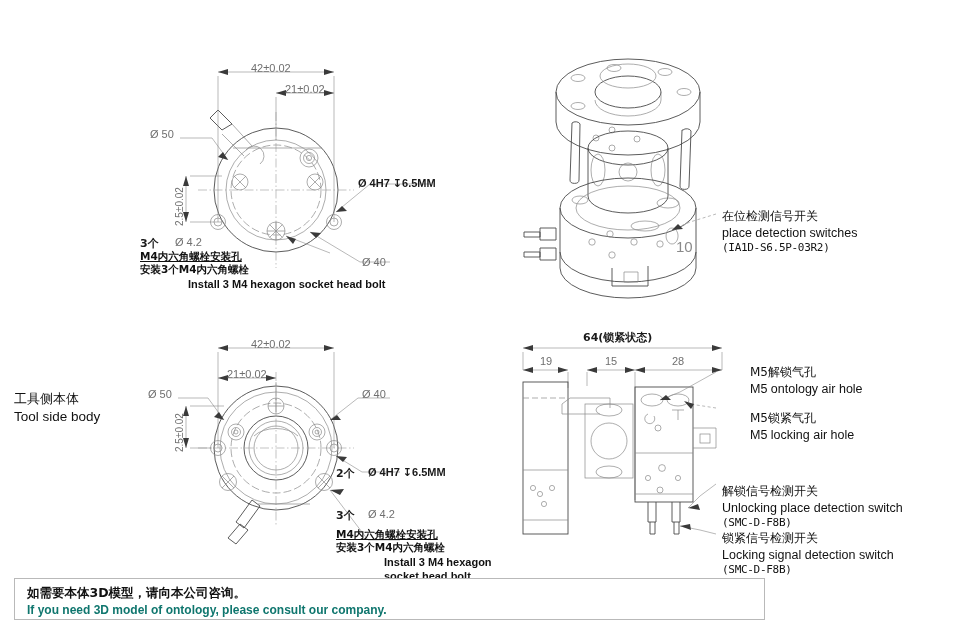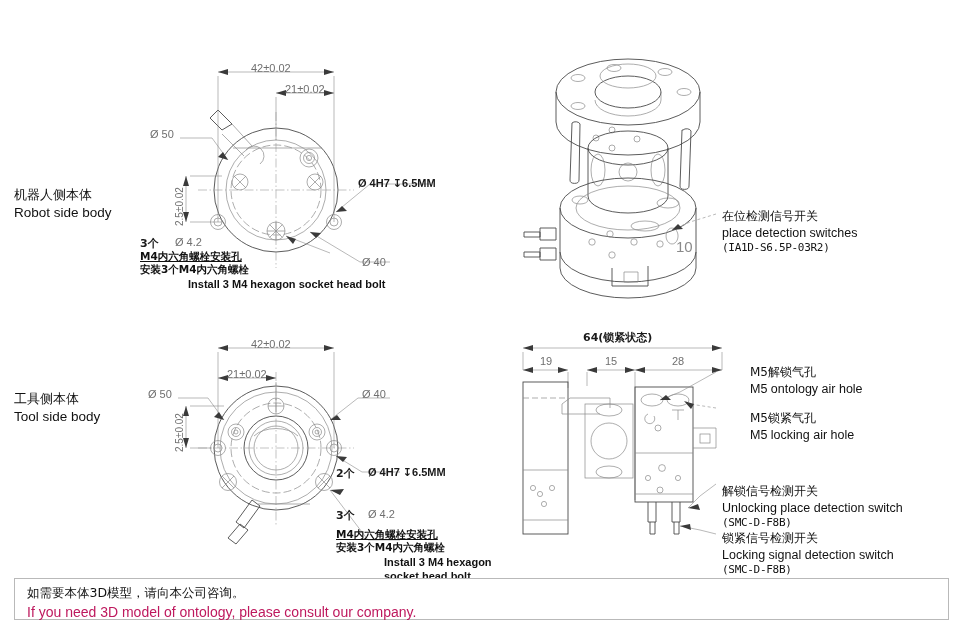--- a/index.html
+++ b/index.html
@@ -63,46 +63,42 @@
   .callout .code{font-family:"DejaVu Sans Mono","Liberation Mono",monospace;font-size:11px;color:#111;display:block;letter-spacing:-.3px;}
 
   
   .note{position:absolute;line-height:1.28;white-space:nowrap;}
   .note .ncn{font-family:"DejaVu Sans","Liberation Sans",sans-serif;font-size:10.5px;color:#111;font-weight:bold;display:block;}
   .note .ncn.u{text-decoration:underline;}
   .note .nen{font-size:11px;color:#111;font-weight:bold;display:block;padding-left:48px;}
 
   
   .footer{
-    position:absolute;left:14px;top:578px;width:935px;height:42px;
+    position:absolute;left:14px;top:578px;width:751px;height:42px;
     border:1px solid #b9b9b9;background:#fff;box-sizing:border-box;
-    padding:5px 12px;line-height:1.45;
+    padding:5px 12px;line-height:1.45;font-weight:bold;
   }
   .footer .cn{font-family:"DejaVu Sans","Liberation Sans",sans-serif;font-size:12.5px;color:#111;display:block;}
-  .footer .en{font-size:14px;color:#be185d;display:block;}
+  .footer .en{font-size:12px;color:#0f766e;display:block;}
 
   svg{position:absolute;left:0;top:0;overflow:visible;}
   .thin{fill:none;stroke:#8a8a8a;stroke-width:.7;}
   .med{fill:none;stroke:#4a4a4a;stroke-width:.9;}
   .dim{fill:none;stroke:#8a8a8a;stroke-width:.6;}
   .ctr{fill:none;stroke:#9a9a9a;stroke-width:.6;stroke-dasharray:9 2.5 1.5 2.5;}
   .lead{fill:none;stroke:#8a8a8a;stroke-width:.6;}
   .leaddash{fill:none;stroke:#9b9b9b;stroke-width:.7;stroke-dasharray:3 2.5;}
   .solidfill{fill:#3a3a3a;}
 </style>
 </head>
 <body>
 
 <div class="page">
 
 
-  <div class="side-label" style="left:14px;top:186px;">
-    <div class="cn">机器人侧本体</div>
-    <div class="en">Robot side body</div>
-  </div>
   <div class="side-label" style="left:14px;top:390px;">
     <div class="cn">工具侧本体</div>
     <div class="en">Tool side body</div>
   </div>
 
   <svg width="963" height="633" viewBox="0 0 963 633">
 
     <g>
 
       <circle cx="276" cy="190" r="62" class="med"></circle>

